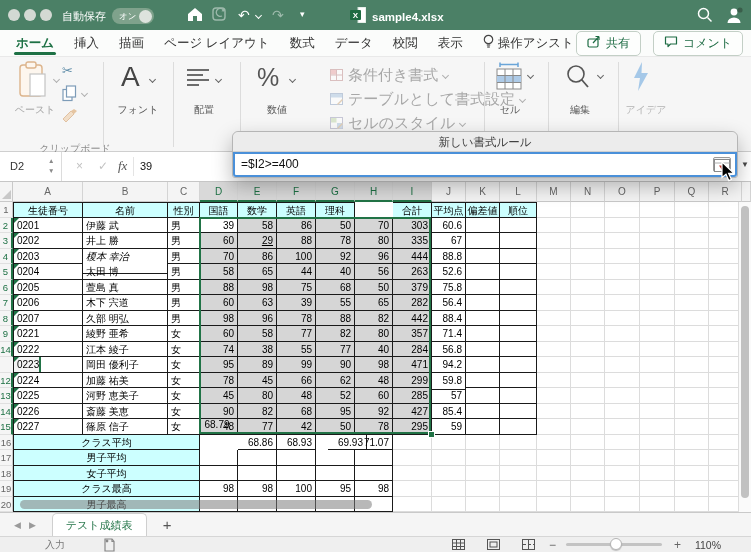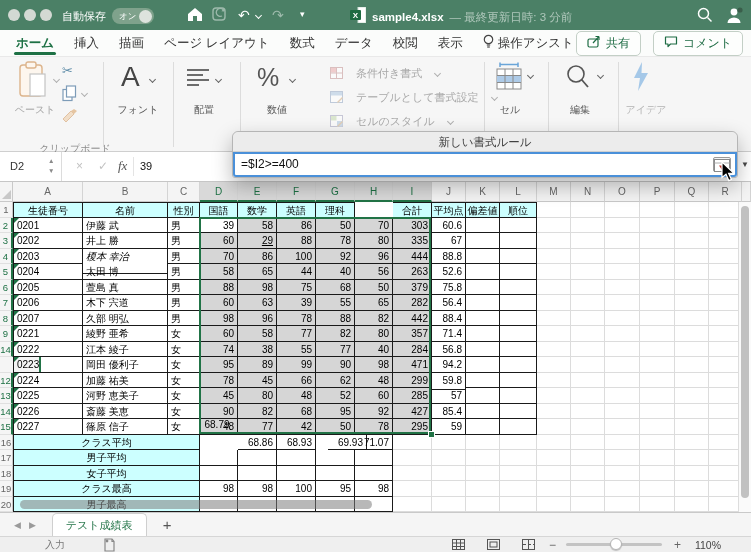--- a/index.html
+++ b/index.html
@@ -31,21 +31,21 @@
   .topbtns{margin-left:auto;display:flex;gap:12px;padding-right:8px;}
   .topbtn{display:flex;align-items:center;gap:5px;border:1px solid #c3cfc6;border-radius:5px;background:#fdfefd;color:#1d6b43;font-size:12px;padding:3px 10px;}
 
   
   .ribbon{position:absolute;left:0;top:57px;width:751px;height:95px;background:#f6f6f6;border-bottom:1px solid #cfcfcf;}
   .rdiv{position:absolute;top:5px;width:1px;height:85px;background:#dcdcdc;}
   .glabel{position:absolute;font-size:10px;color:#8c8c8c;text-align:center;}
   .chev{display:inline-block;width:5px;height:5px;border-right:1.4px solid #666;border-bottom:1.4px solid #666;transform:rotate(45deg);}
   .chev.gray{border-color:#b0b0b0;}
   .bigglyph{position:absolute;color:#454545;font-weight:300;}
-  .stylerow{position:absolute;left:330px;display:flex;align-items:center;gap:13px;font-size:11px;color:#a8a8a8;}
+  .stylerow{position:absolute;left:330px;display:flex;align-items:center;gap:5px;font-size:15px;color:#a8a8a8;}
 
   
   .formulabar{position:absolute;left:0;top:152px;width:751px;height:30px;background:#fff;border-bottom:1px solid #c6c6c6;}
   .namebox{position:absolute;left:0;top:0;width:62px;height:29px;border-right:1px solid #dcdcdc;}
   .namebox .nm{position:absolute;left:10px;top:8px;font-size:11px;color:#333;}
   .spinner{position:absolute;left:48px;top:4px;display:flex;flex-direction:column;line-height:10px;font-size:6.5px;color:#8a8a8a;}
   .fbic{position:absolute;top:7px;font-size:12px;color:#c2c2c2;}
   .fxi{font-style:italic;font-family:"Liberation Serif","DejaVu Serif",serif;color:#555;font-size:13px;}
   .fbval{position:absolute;left:140px;top:8px;font-size:11px;color:#111;}
   .fbsep{position:absolute;left:133px;top:5px;width:1px;height:19px;background:#e4e4e4;}
@@ -140,21 +140,20 @@
     <span class="tb-ic" style="left:300px;top:9px;font-size:9px">▾</span>
     <div class="doc-title">
       <span>
         <svg width="16" height="16">
             <rect x="8" y="0" width="8" height="16" fill="#fff" stroke="#cfe0d5" stroke-width="1"></rect>
             <rect x="0" y="3" width="11" height="10" rx="1" fill="#1d6b41"></rect>
             <text x="5.5" y="11" font-size="8" font-weight="bold" fill="#fff" text-anchor="middle" font-family="Liberation Sans,sans-serif">X</text>
           </svg>
       </span>
       <span class="t1">sample4.xlsx</span>
-      <span class="t2">— 最終更新日時: 3 分前</span>
     </div>
     <span class="tb-ic" style="left:697px;top:7px">
       <svg width="16" height="16">
           <circle cx="6.5" cy="6.5" r="5" fill="none" stroke="#fff" stroke-width="1.5"></circle>
           <line x1="10.5" y1="10.5" x2="14.5" y2="14.5" stroke="#fff" stroke-width="1.5"></line>
         </svg>
     </span>
     <span class="tb-ic" style="left:724px;top:5px">
       <svg width="20" height="20">
           <circle cx="10" cy="7" r="3.4" fill="#fff"></circle>

